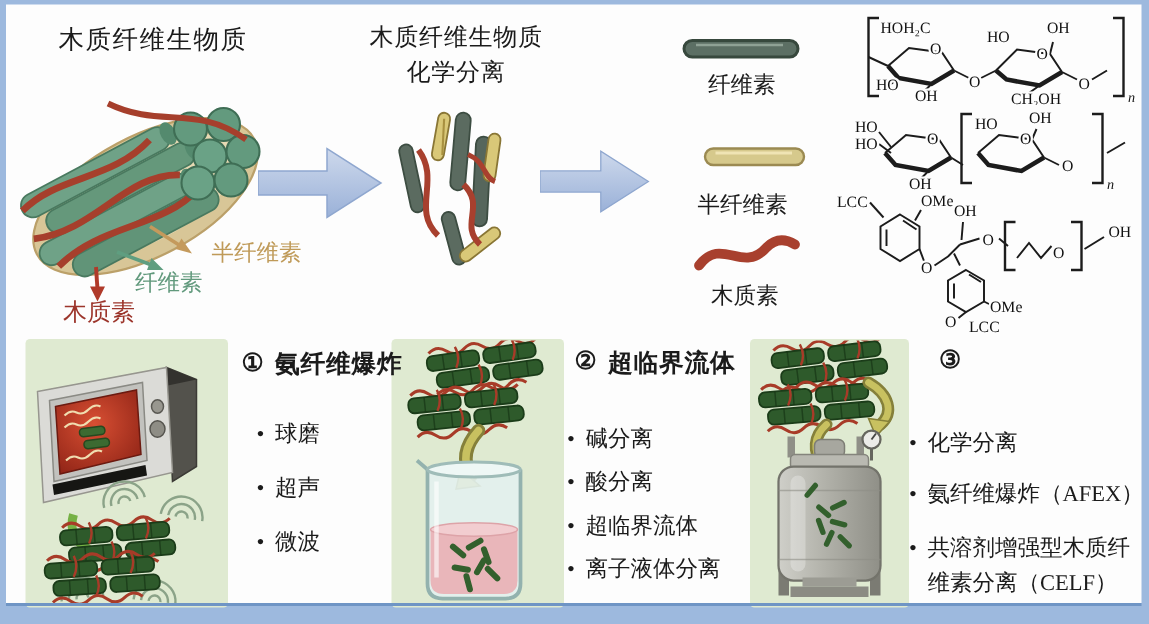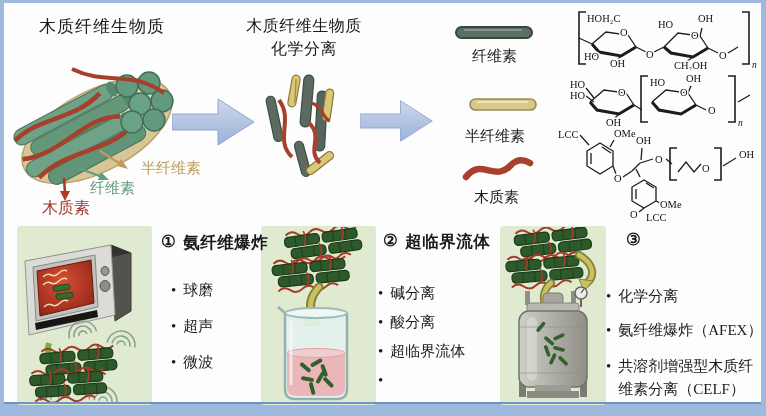--- a/index.html
+++ b/index.html
@@ -374,20 +374,21 @@
       <li style="margin-bottom:11px">
         <span class="bdot">•</span>
         <span>酸分离</span>
         </li>
       <li style="margin-bottom:11px">
         <span class="bdot">•</span>
         <span>超临界流体</span>
         </li>
       <li>
         <span class="bdot">•</span>
+        <span>离子液体分离</span>
         </li>
     </ul>
 
     <div class="abs mh" style="left:622px;top:227px">
       <span>③</span>
     </div>
     <ul class="blist abs" style="left:602px;top:284px;width:162px">
       <li style="margin-bottom:16px">
         <span class="bdot">•</span>
         <span>化学分离</span>

